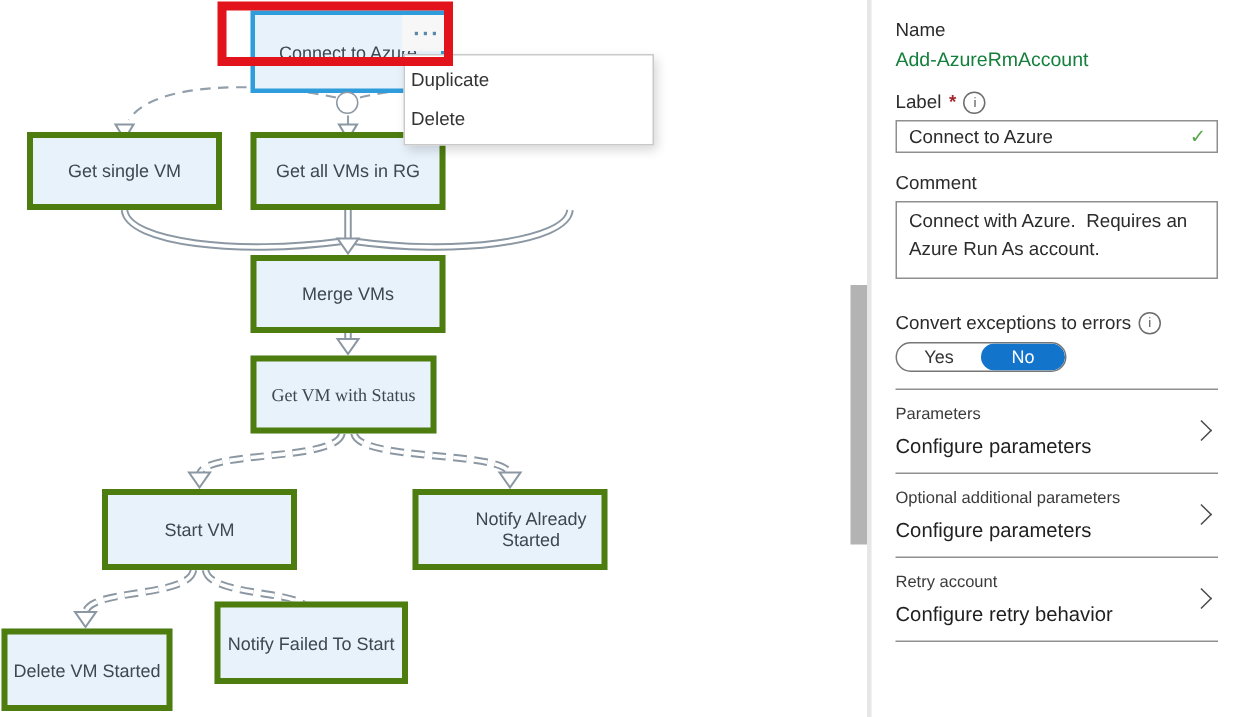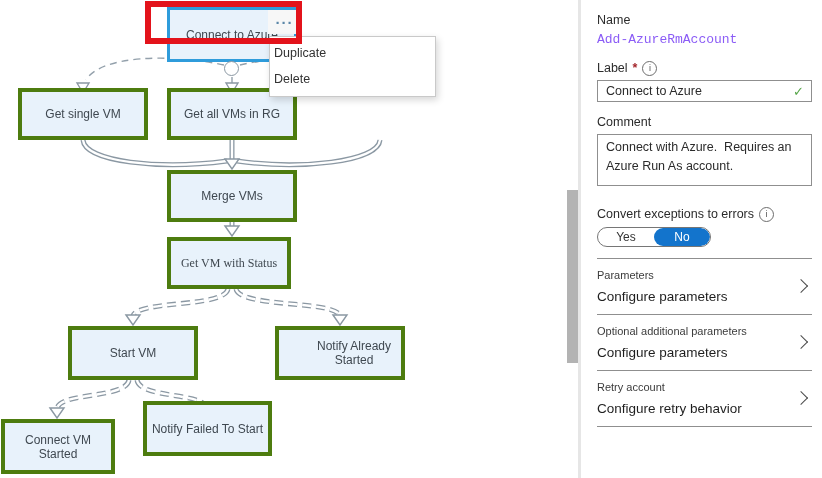--- a/index.html
+++ b/index.html
@@ -21,21 +21,21 @@
         border:6px solid #e3131b;box-sizing:border-box;z-index:40;pointer-events:none;}
   .menu{position:absolute;left:269px;top:36px;width:165px;z-index:30;background:#fff;
         border:1px solid #c9c9c9;box-shadow:2px 3px 7px rgba(0,0,0,.16);padding:3px 0 4px;}
   .menu-item{height:26px;display:flex;align-items:center;padding-left:4px;
         font-size:12.5px;color:#333;cursor:pointer;}
   .vscroll{position:absolute;left:567px;top:190px;width:11px;height:173px;background:#b3b3b3;z-index:5;}
   .divider{position:absolute;left:578px;top:0;width:3px;height:478px;background:#e6e6e6;}
   
   .panel{position:absolute;left:582px;top:0;width:240px;height:478px;background:#fff;}
   .p-label{margin:13px 0 0 15px;font-size:12.5px;color:#2b2b2b;line-height:15px;}
-  .p-value{margin:4px 0 1px 15px;font-size:13px;color:#8b5cf6;line-height:15px;font-family:Liberation Mono, monospace;}
+  .p-value{margin:4px 0 1px 15px;font-size:13px;color:#15803d;line-height:15px;}
   .field-row{margin:14px 0 0 15px;font-size:12.5px;color:#2b2b2b;display:flex;align-items:center;gap:5px;line-height:15px;}
   .req{color:#a4262c;font-weight:bold;}
   .info-ic{width:13px;height:13px;border:1px solid #6d6d6d;border-radius:50%;display:inline-flex;
         align-items:center;justify-content:center;font-size:9px;color:#555;font-style:normal;cursor:default;}
   .input-wrap{margin:4px 0 0 15px;width:215px;height:22px;border:1px solid #8f8f8f;background:#fff;
         display:flex;align-items:center;box-sizing:border-box;}
   .input-wrap input{flex:1;border:0;outline:0;padding:0 0 0 8px;font-size:12.5px;color:#2b2b2b;
         font-family:inherit;background:transparent;min-width:0;}
   .check{color:#57a64a;font-size:13px;margin-right:7px;font-family:"DejaVu Sans",sans-serif;}
   .textarea{margin:4px 0 0 15px;width:215px;height:52px;border:1px solid #8f8f8f;box-sizing:border-box;
@@ -119,21 +119,21 @@
     <div class="node" style="left:167px;top:237px;width:124px;height:52px;font-family:Liberation Serif, serif;">
       <span>Get VM with Status</span>
     </div>
     <div class="node" style="left:68px;top:326px;width:130px;height:54px;">
       <span>Start VM</span>
     </div>
     <div class="node" style="left:275px;top:326px;width:130px;height:54px;padding-left:28px;">
       <span>Notify Already Started</span>
     </div>
     <div class="node" style="left:1px;top:419px;width:114px;height:55px;">
-      <span>Connect VM Started</span>
+      <span>Delete VM Started</span>
     </div>
     <div class="node" style="left:143px;top:401px;width:129px;height:55px;">
       <span>Notify Failed To Start</span>
     </div>
 
     <div class="port"></div>
 
     <div class="more-btn">
       <span>···</span>
     </div>

